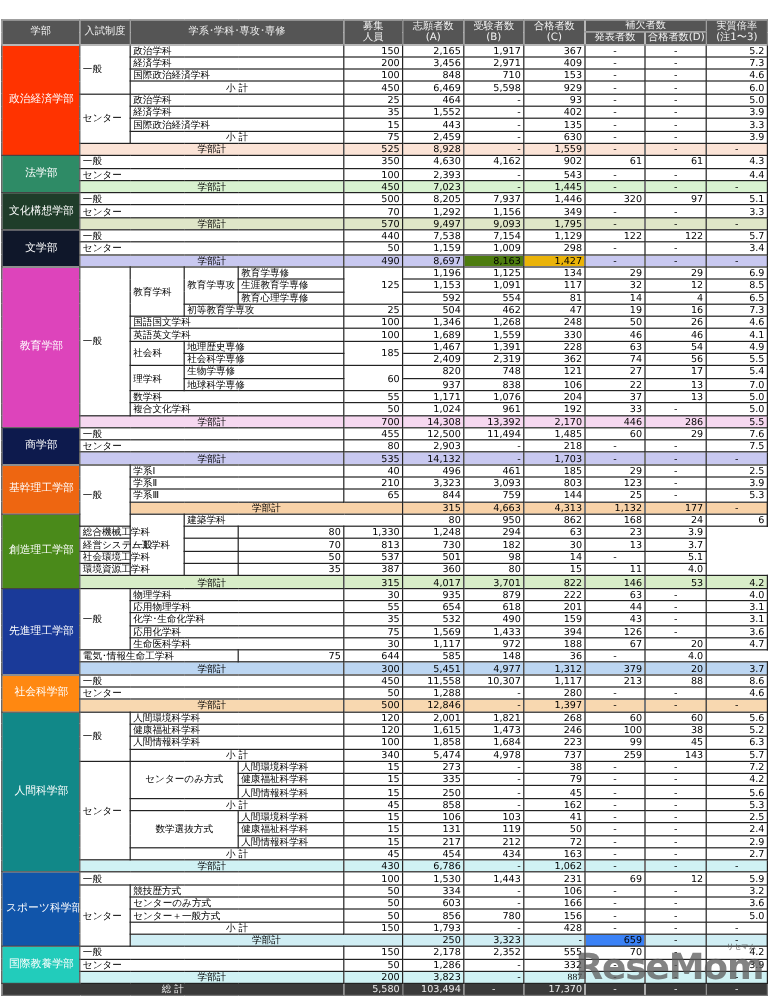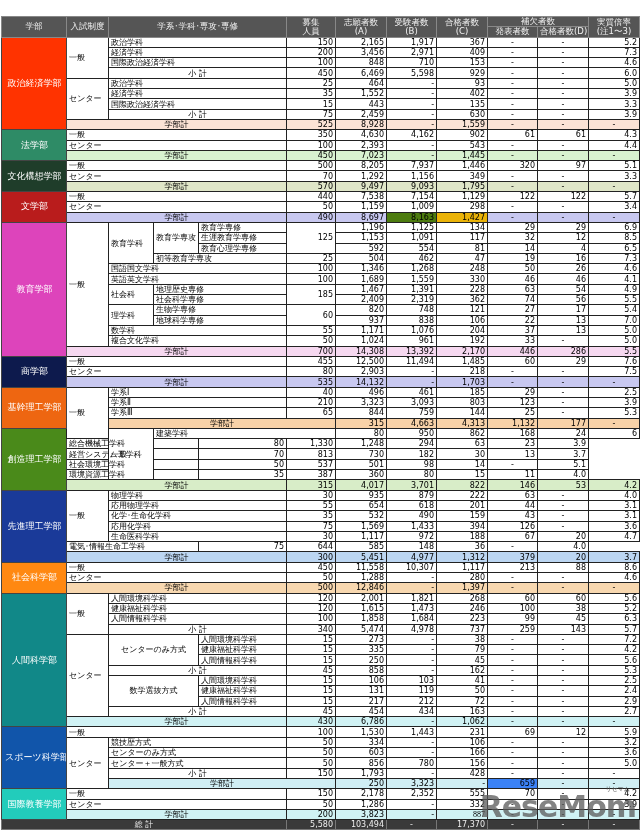--- a/index.html
+++ b/index.html
@@ -203,21 +203,21 @@
           <td class="c" colspan="4" style="background: rgb(223, 230, 200);">学部計</td>
           <td class="num" style="background: rgb(223, 230, 200);">570</td>
           <td class="num" style="background: rgb(223, 230, 200);">9,497</td>
           <td class="num" style="background: rgb(223, 230, 200);">9,093</td>
           <td class="num" style="background: rgb(223, 230, 200);">1,795</td>
           <td class="c" style="background: rgb(223, 230, 200);">-</td>
           <td class="c" style="background: rgb(223, 230, 200);">-</td>
           <td class="c" style="background: rgb(223, 230, 200);">-</td>
         </tr>
         <tr>
-          <td class="fac" rowspan="3" style="background: #b91c1c; font-family: Liberation Serif, serif;">文学部</td>
+          <td class="fac" rowspan="3" style="background: #0f172a; font-family: Liberation Serif, serif;">文学部</td>
           <td class="lab" colspan="4">一般</td>
           <td class="num">440</td>
           <td class="num">7,538</td>
           <td class="num">7,154</td>
           <td class="num">1,129</td>
           <td class="num">122</td>
           <td class="num">122</td>
           <td class="num">5.7</td>
         </tr>
         <tr>

